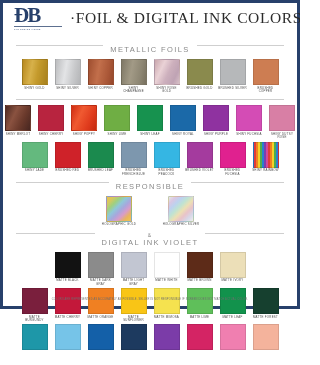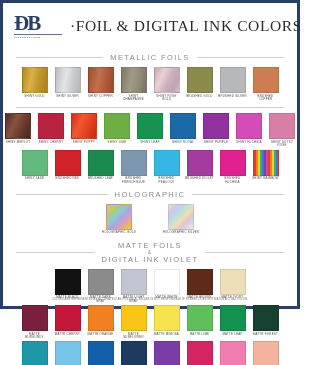--- a/index.html
+++ b/index.html
@@ -7,39 +7,39 @@
   body {
     font-family:"Liberation Sans", sans-serif;
     background:#ffffff;
     overflow:hidden;
   }
   #page {
     width:300px; height:309px;
     background:#fff;
     border:3px solid #27406b;
     position:relative;
-    padding:8px 5px 0 5px;
+    padding:0 5px 0 5px;
   }
 
   
   .header { display:flex; align-items:flex-start; height:36px; }
   .logo-wrap { width:62px; flex:0 0 62px; padding-left:6px; padding-top:2px; }
   .logo-mark { font-family:"Liberation Serif", serif; color:#27406b;
     font-size:21px; line-height:20px; letter-spacing:-2px; font-weight:700; }
   .logo-rule { width:48px; height:1px; background:#27406b; margin-top:1px; opacity:.75;}
   .logo-sub { font-size:1.9px; letter-spacing:.5px; color:#27406b;
     margin-top:1px; white-space:nowrap; }
   .title-wrap { flex:1; text-align:center; padding-top:6px; }
   .main-title {
     font-family:"Liberation Serif", serif;
     font-size:15.5px; letter-spacing:.6px; color:#2b2b2b; white-space:nowrap;
   }
 
   
-  .sec { display:flex; align-items:center; justify-content:center;
+  .sec { display:flex; justify-content:center;
     margin:6px 8px 5px 8px; }
   .sec .line { flex:1; height:1px; background:#cfcfcf; }
   .sec .lbl { padding:0 7px; font-size:7.5px; letter-spacing:1.4px;
     color:#8a8a8a; white-space:nowrap; text-align:center; }
   .sec .lbl .l2 { font-size:5px; display:block; line-height:5px; }
   .sec .lbl .l3 { display:block; font-size:7.5px; letter-spacing:1.4px; }
 
   
   .row { display:flex; justify-content:center; gap:4px; margin-bottom:2px; }
   .cell { width:29px; display:flex; flex-direction:column; align-items:center; }
@@ -188,38 +188,38 @@
           </div>
           <div class="cell">
             <div class="sw" style="background:repeating-linear-gradient(90deg,#e03a3a 0 2px,#f07f1f 2px 4px,#f2d02a 4px 6px,#4fae4a 6px 8px,#2a7fd0 8px 10px,#7a3fb0 10px 12px,#d04a9a 12px 14px);"></div>
             <div class="cap">SHINY RAINBOW</div>
           </div>
         </div>
       </div>
       <div>
         <div class="sec">
           <div class="line"></div>
-          <div class="lbl">HOLOGRAPHIC</div>
+          <div class="lbl">RESPONSIBLE</div>
           <div class="line"></div>
         </div>
         <div class="holo-row">
           <div class="holo-cell">
             <div class="sw" style="background:linear-gradient(135deg,#efc04a 0%,#d7c85f 14%,#9fd07f 28%,#8fc8d8 42%,#a7a7dd 56%,#d89cc9 70%,#e9b45e 84%,#f0c84f 100%);"></div>
             <div class="cap">HOLOGRAPHIC GOLD</div>
           </div>
           <div class="holo-cell">
             <div class="sw" style="background:linear-gradient(135deg,#e7e7e7 0%,#d9c7e3 14%,#bcd2ef 28%,#bfe3d2 42%,#ece0b4 56%,#e9c3c9 70%,#d7d7e8 84%,#ededed 100%);"></div>
             <div class="cap">HOLOGRAPHIC SILVER</div>
           </div>
         </div>
       </div>
       <div>
         <div class="sec">
           <div class="line"></div>
-          <div class="lbl"><span>MATTE FOILS</span><span class="l2">&amp;</span><span class="l3">DIGITAL INK VIOLET</span></div>
+          <div class="lbl"><span class="l2">&amp;</span><span class="l3">DIGITAL INK VIOLET</span></div>
           <div class="line"></div>
         </div>
         <div class="row">
           <div class="cell">
             <div class="sw" style="background:#121212;"></div>
             <div class="cap">MATTE BLACK</div>
           </div>
           <div class="cell">
             <div class="sw" style="background:#8b8b8b;"></div>
             <div class="cap">MATTE DARK GRAY</div>

